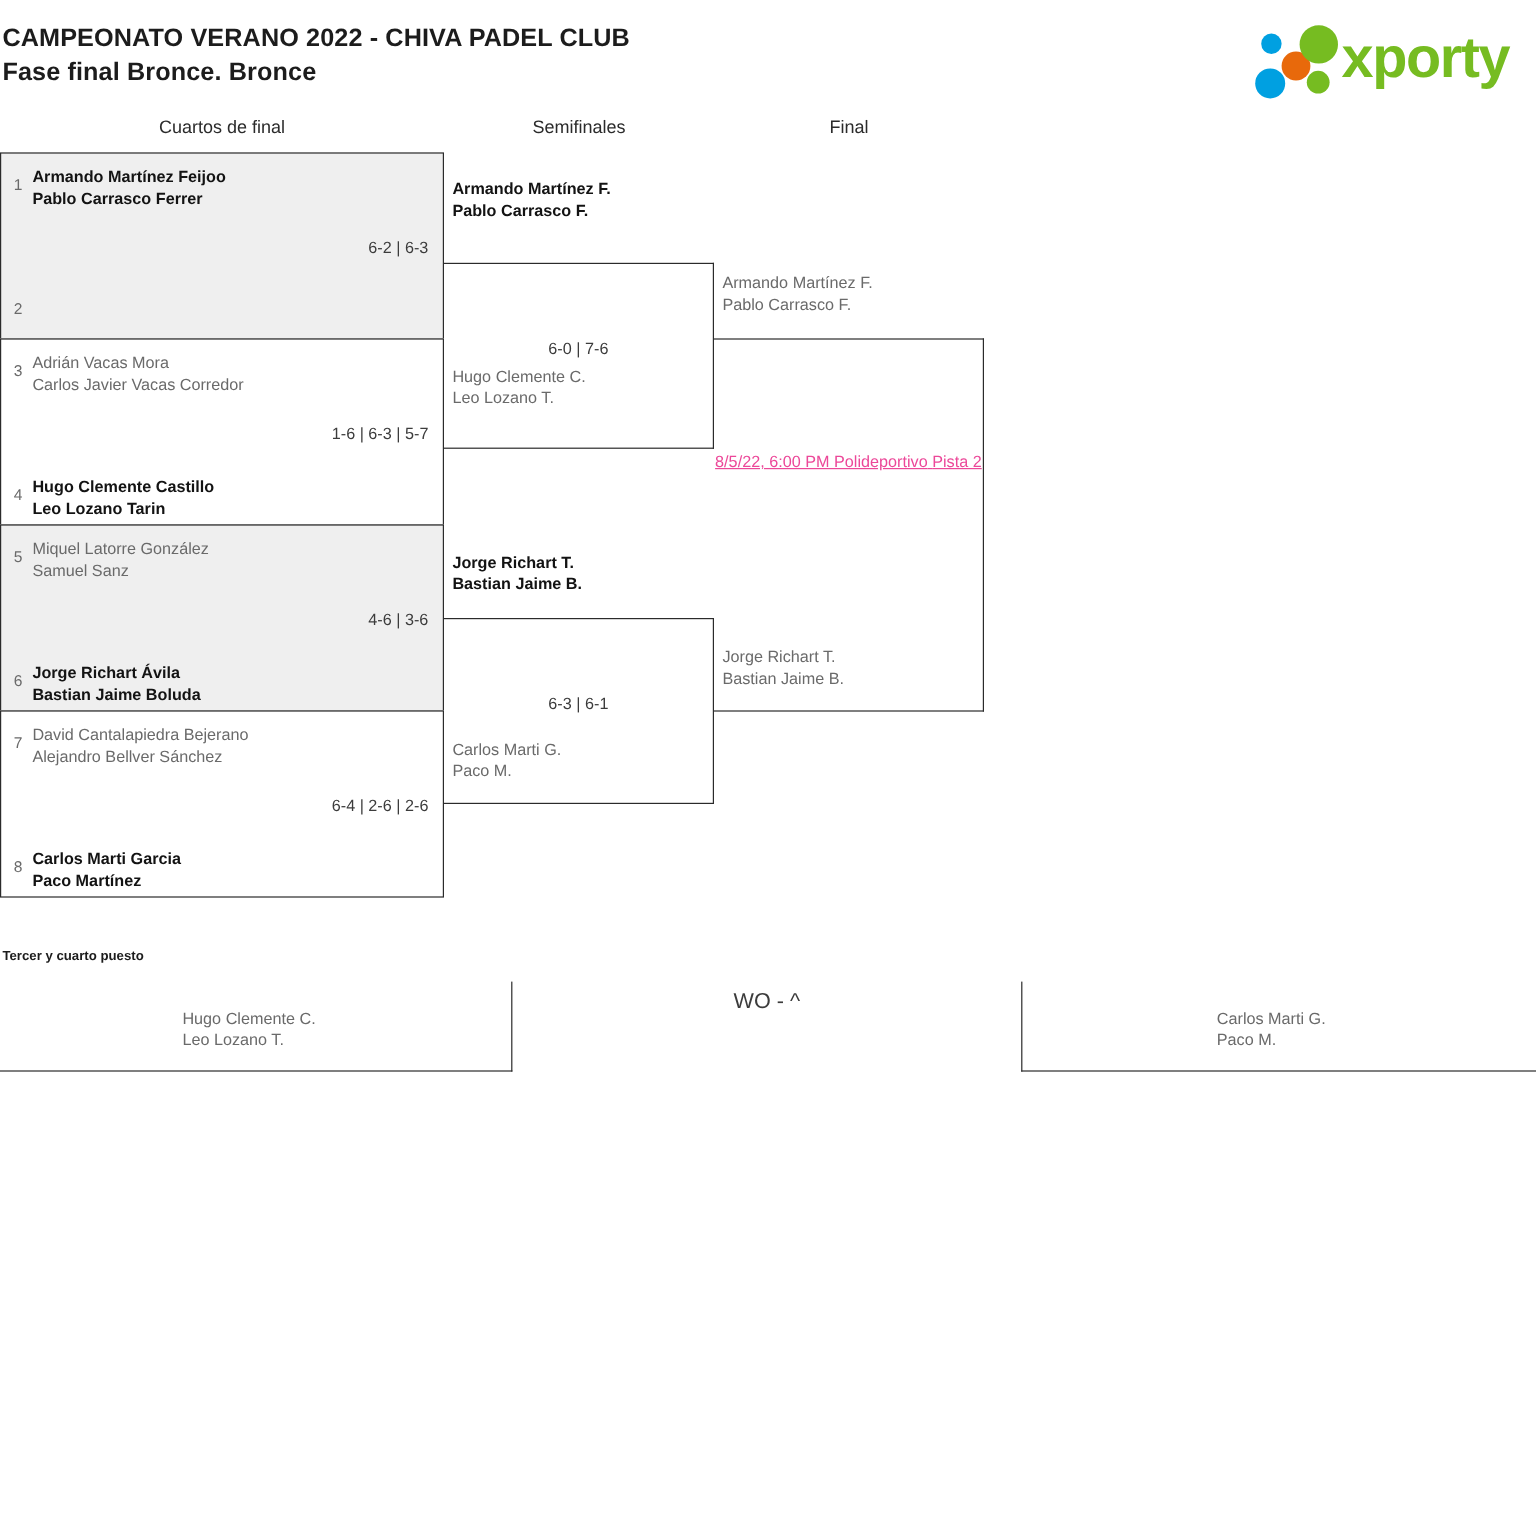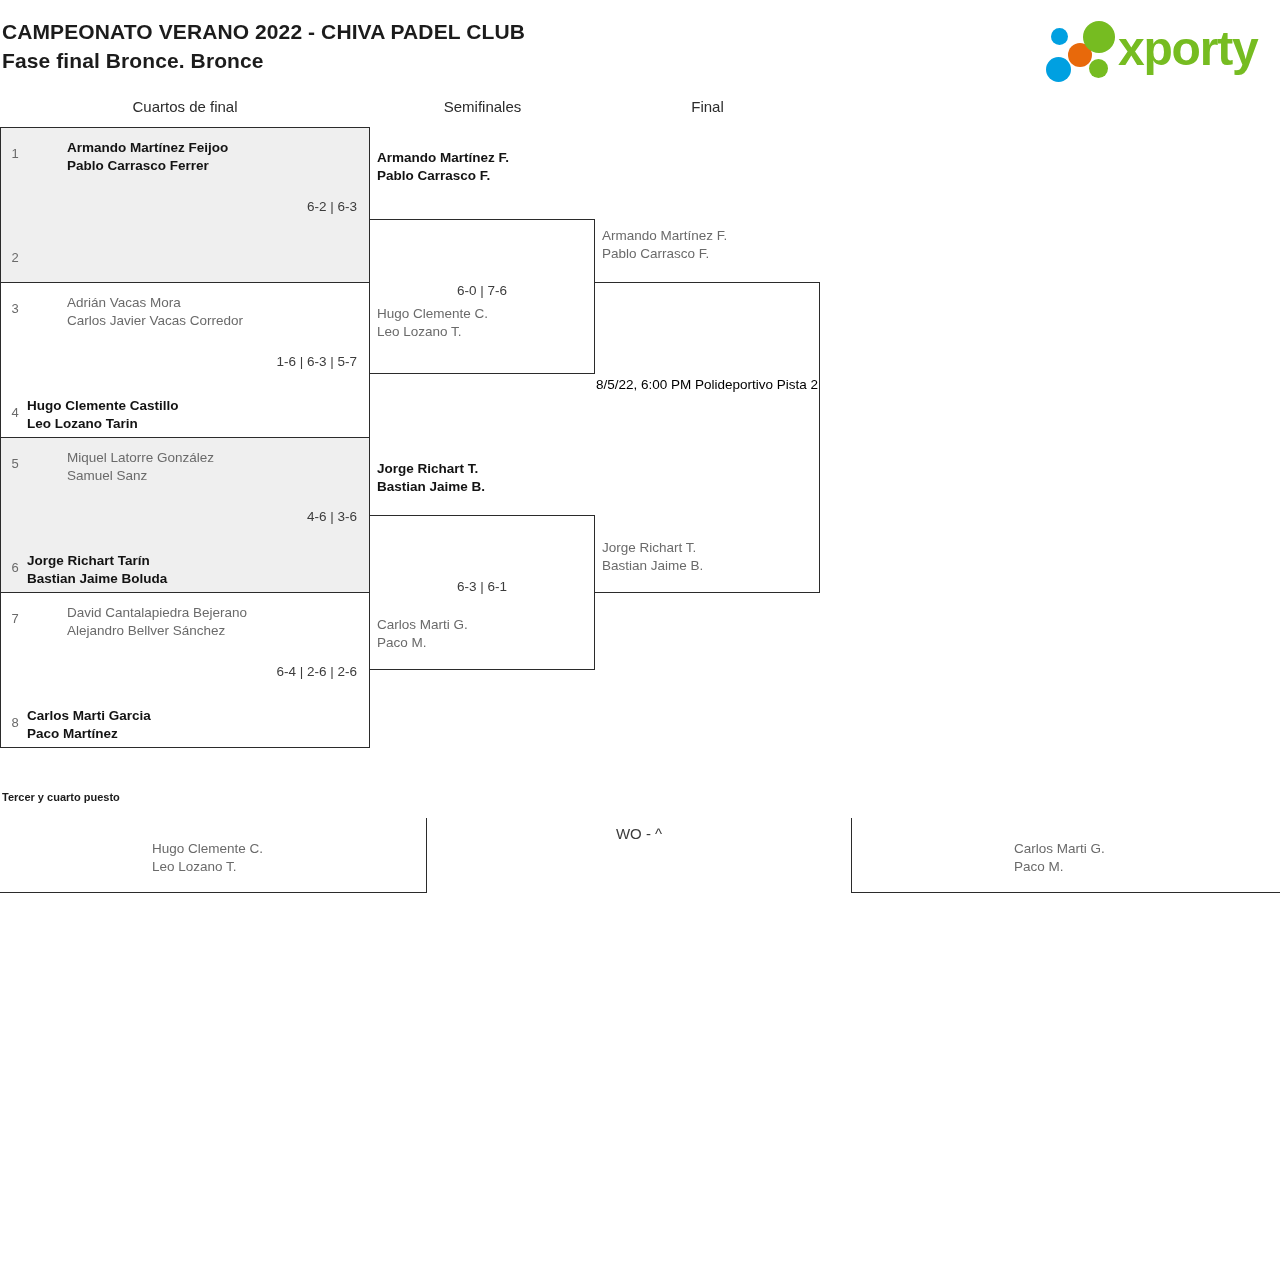--- a/index.html
+++ b/index.html
@@ -115,21 +115,21 @@
 
   .team {
     position: absolute;
     left: 26px;
     width: 330px;
     font-size: 13.5px;
     line-height: 18px;
     color: #6a6a6a;
   }
   .team.winner { color: #131313; font-weight: 700; }
-  .team.top { top: 11px; margin-left: 40px; }
+  .team.top { top: 11px; }
   .team.bot { top: 114px; }
   .team .nm { display: block; white-space: nowrap; }
 
   .qf-score {
     position: absolute;
     left: 26px;
     top: 70px;
     width: 330px;
     text-align: right;
     font-size: 13.5px;
@@ -186,22 +186,23 @@
     border-right: 1px solid #2b2b2b;
     border-bottom: 1px solid #2b2b2b;
     background: transparent;
   }
   .fin-sched {
     position: absolute;
     left: 0; top: 93px;
     width: 224px;
     text-align: center;
     font-size: 13.5px;
-    color: #000000;
-    line-height: 18px;
+    color: #ec4899;
+    line-height: 18px;
+    text-decoration: underline;
   }
   .fin-team {
     position: absolute;
     left: 602px;
     width: 215px;
     font-size: 13.5px;
     line-height: 18px;
     color: #6a6a6a;
   }
   .fin-team.t1 { top: 100px; }
@@ -244,21 +245,21 @@
     color: #6a6a6a;
   }
   .tp-team .nm { display: block; white-space: nowrap; }
   #tp-team-left  { left: 152px; top: 22px; }
   #tp-team-right { left: 1014px; top: 22px; }
   #tp-score {
     position: absolute;
     left: 427px; top: 7px;
     width: 424px;
     text-align: center;
-    font-size: 15px;
+    font-size: 18px;
     color: #3c3c3c;
     line-height: 18px;
   }
 </style>
 </head>
 <body>
 
 <div id="header">
 
   <div id="title-block">
@@ -311,21 +312,21 @@
 
   <div class="qf-box shaded m3">
     <div class="seed top">5</div>
     <div class="team top">
       <span class="nm">Miquel Latorre González</span>
       <span class="nm">Samuel Sanz</span>
     </div>
     <div class="qf-score">4-6 | 3-6</div>
     <div class="seed bot">6</div>
     <div class="team winner bot">
-      <span class="nm">Jorge Richart Tarín</span>
+      <span class="nm">Jorge Richart Ávila</span>
       <span class="nm">Bastian Jaime Boluda</span>
     </div>
   </div>
 
   <div class="qf-box m4">
     <div class="seed top">7</div>
     <div class="team top">
       <span class="nm">David Cantalapiedra Bejerano</span>
       <span class="nm">Alejandro Bellver Sánchez</span>
     </div>

